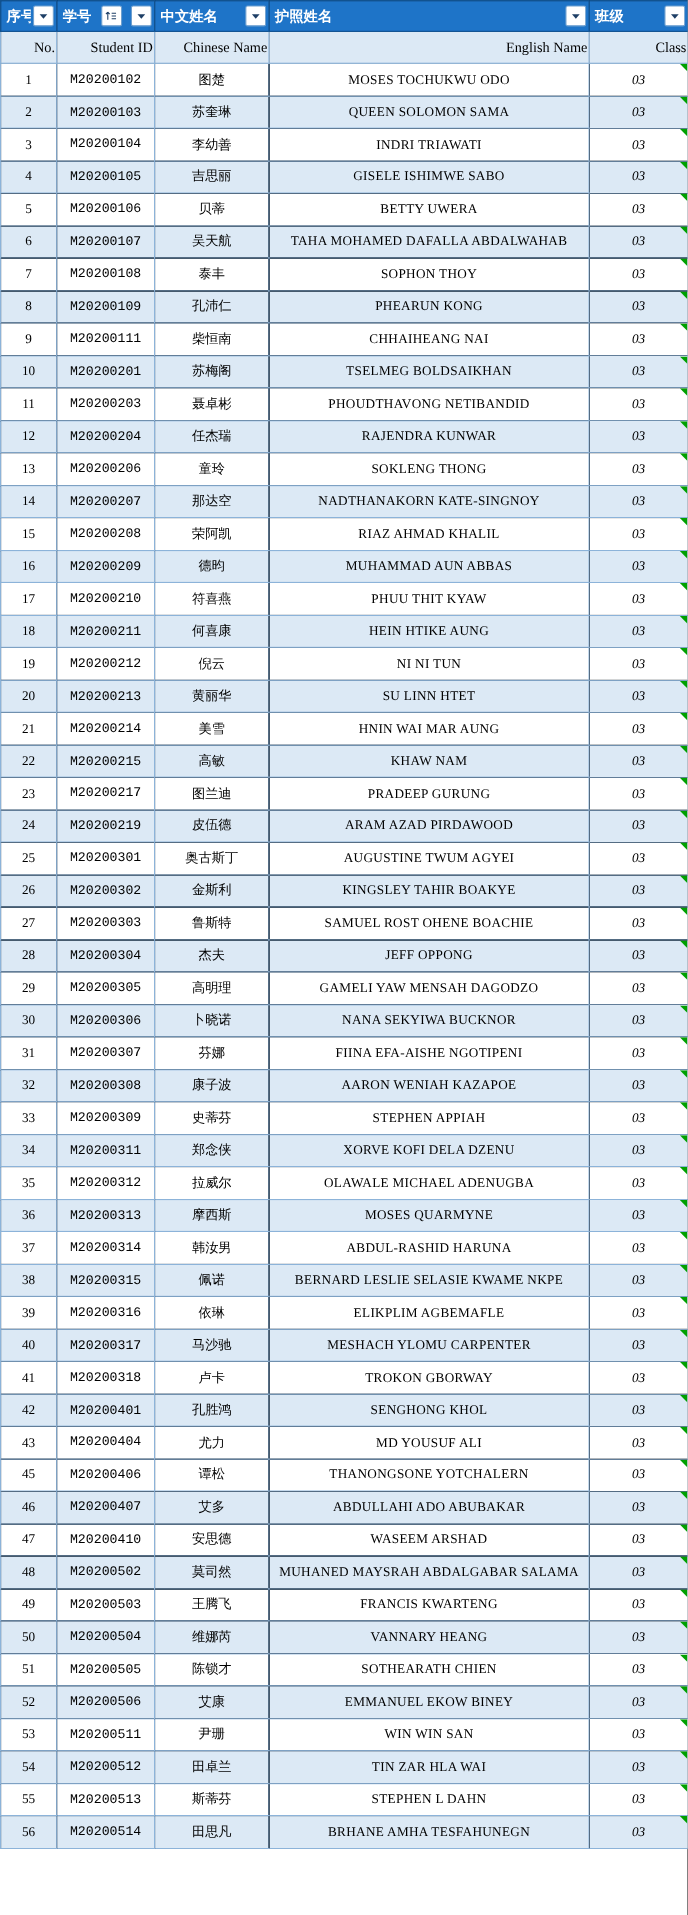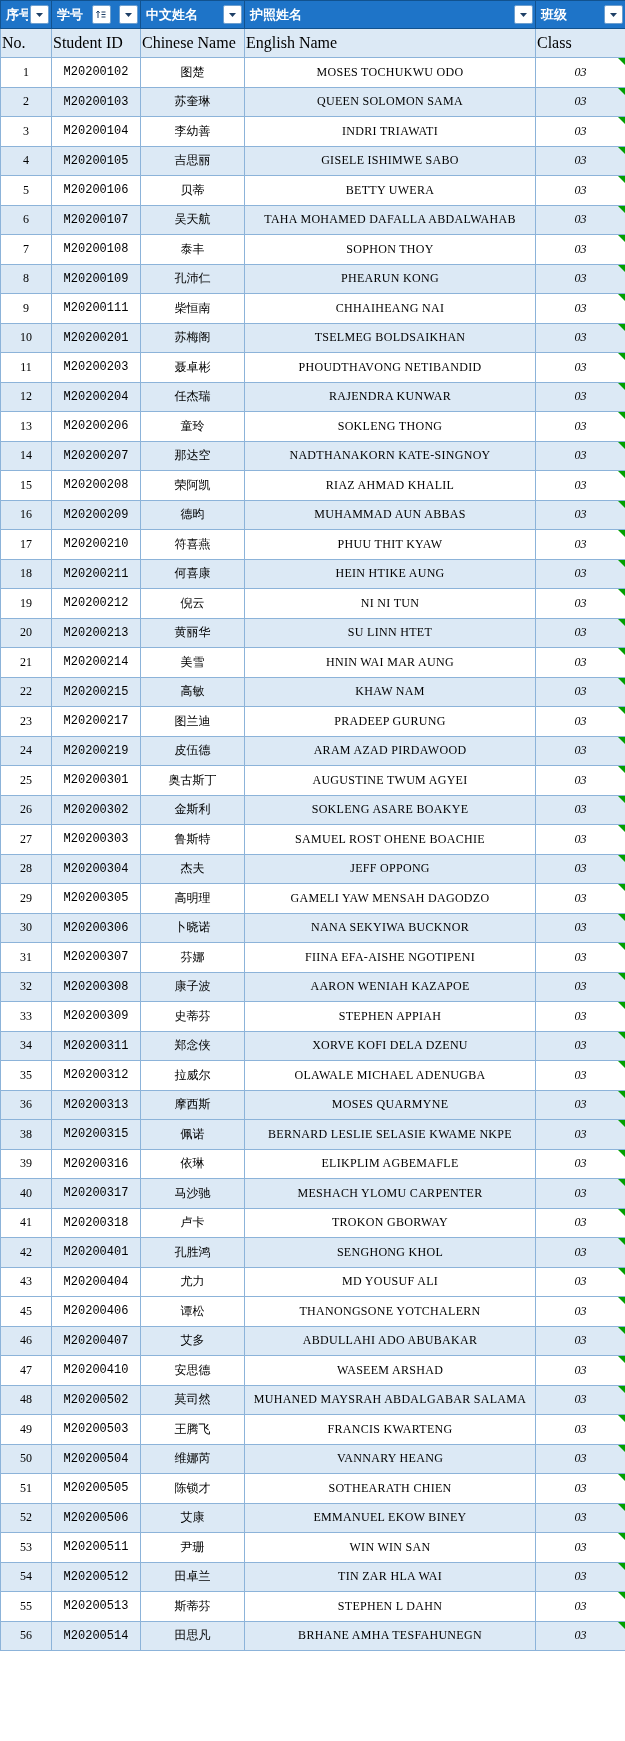--- a/index.html
+++ b/index.html
@@ -74,22 +74,22 @@
     justify-content: center;
     margin-left: 2px;
     position: relative;
   }
 
   
   tr.caption-row td {
     background: #dce9f5;
     border: 1px solid #8cb3d9;
     height: 26px;
-    text-align: left;
-    font-size: 16px;
+    text-align: right;
+    font-size: 13px;
     color: #000000;
     font-family: "Liberation Serif", serif;
   }
 
   
   tr.data-row td {
     border: 1px solid #8cb3d9;
     height: 26.5px;
     font-size: 12px;
     color: #000000;
@@ -369,21 +369,21 @@
           <td class="col-no">25</td>
           <td class="col-sid">M20200301</td>
           <td class="col-cn">奥古斯丁</td>
           <td class="col-en">AUGUSTINE TWUM AGYEI</td>
           <td class="col-cl">03<span class="tri"></span></td>
         </tr>
         <tr class="data-row even">
           <td class="col-no">26</td>
           <td class="col-sid">M20200302</td>
           <td class="col-cn">金斯利</td>
-          <td class="col-en">SOKLENG ASARE BOAKYE</td>
+          <td class="col-en">KINGSLEY TAHIR BOAKYE</td>
           <td class="col-cl">03<span class="tri"></span></td>
         </tr>
         <tr class="data-row odd">
           <td class="col-no">27</td>
           <td class="col-sid">M20200303</td>
           <td class="col-cn">鲁斯特</td>
           <td class="col-en">SAMUEL ROST OHENE BOACHIE</td>
           <td class="col-cl">03<span class="tri"></span></td>
         </tr>
         <tr class="data-row even">
@@ -442,20 +442,27 @@
           <td class="col-en">OLAWALE MICHAEL ADENUGBA</td>
           <td class="col-cl">03<span class="tri"></span></td>
         </tr>
         <tr class="data-row even">
           <td class="col-no">36</td>
           <td class="col-sid">M20200313</td>
           <td class="col-cn">摩西斯</td>
           <td class="col-en">MOSES QUARMYNE</td>
           <td class="col-cl">03<span class="tri"></span></td>
         </tr>
+        <tr class="data-row odd">
+          <td class="col-no">37</td>
+          <td class="col-sid">M20200314</td>
+          <td class="col-cn">韩汝男</td>
+          <td class="col-en">ABDUL-RASHID HARUNA</td>
+          <td class="col-cl">03<span class="tri"></span></td>
+        </tr>
         <tr class="data-row even">
           <td class="col-no">38</td>
           <td class="col-sid">M20200315</td>
           <td class="col-cn">佩诺</td>
           <td class="col-en">BERNARD LESLIE SELASIE KWAME NKPE</td>
           <td class="col-cl">03<span class="tri"></span></td>
         </tr>
         <tr class="data-row odd">
           <td class="col-no">39</td>
           <td class="col-sid">M20200316</td>

